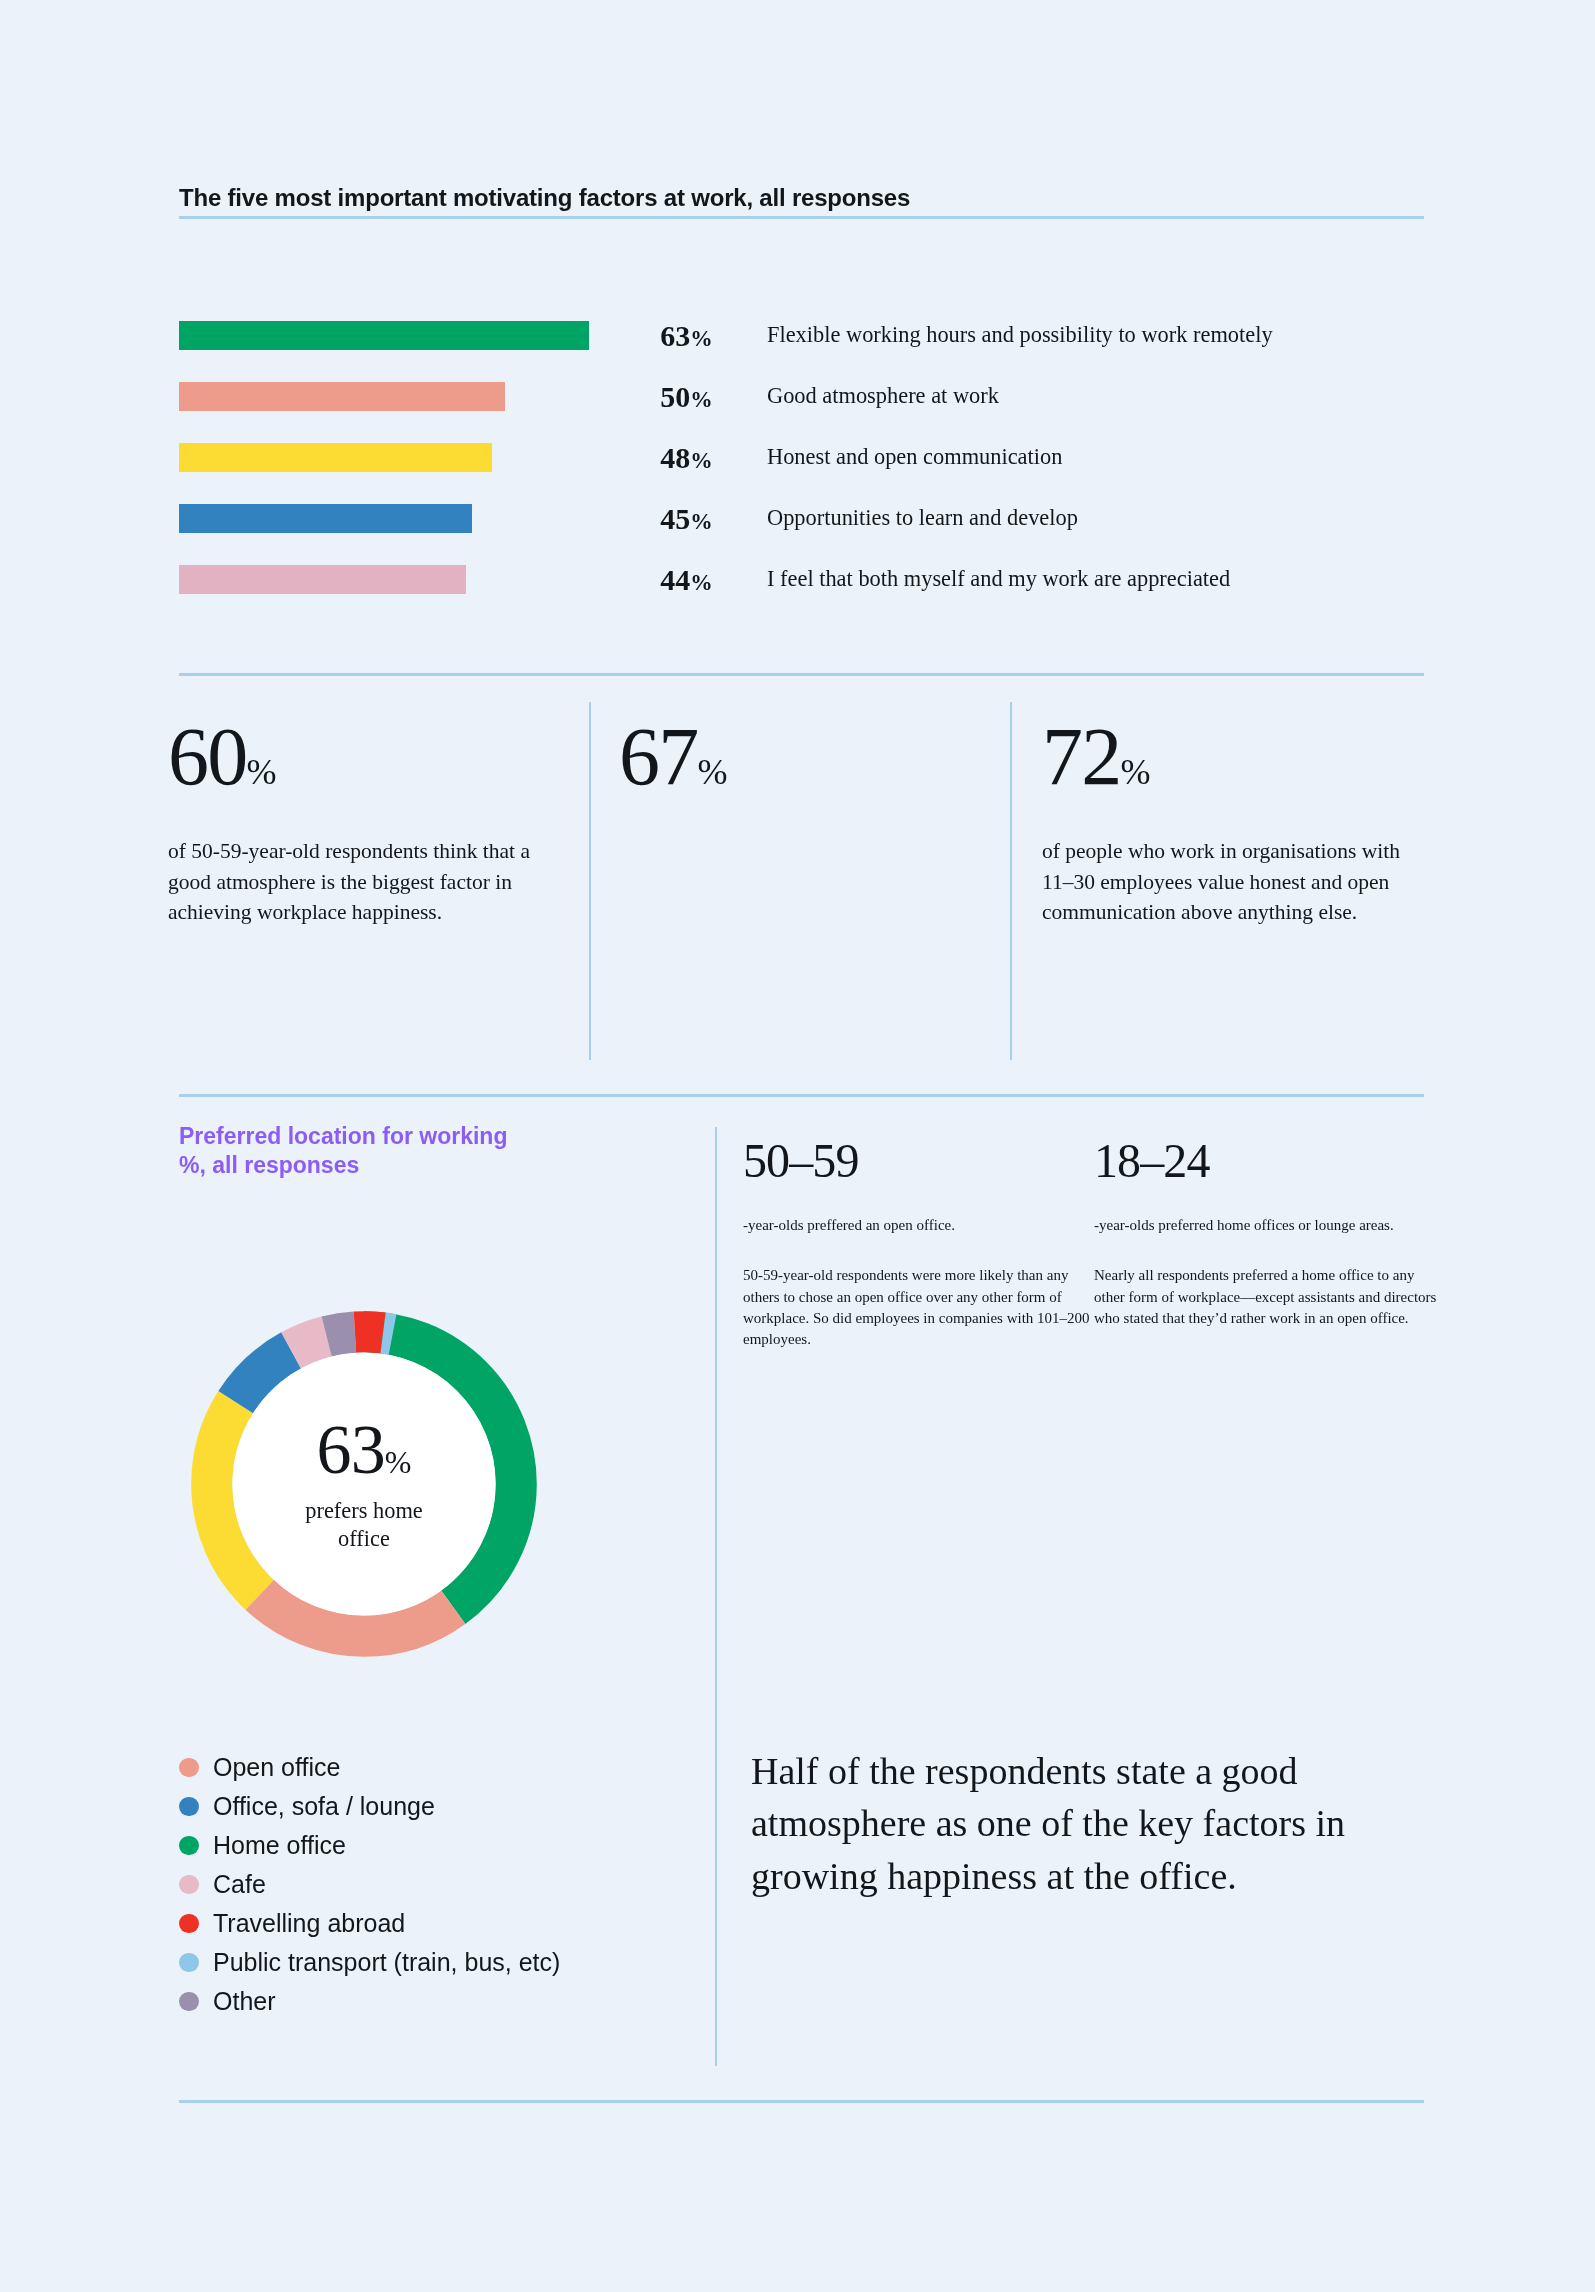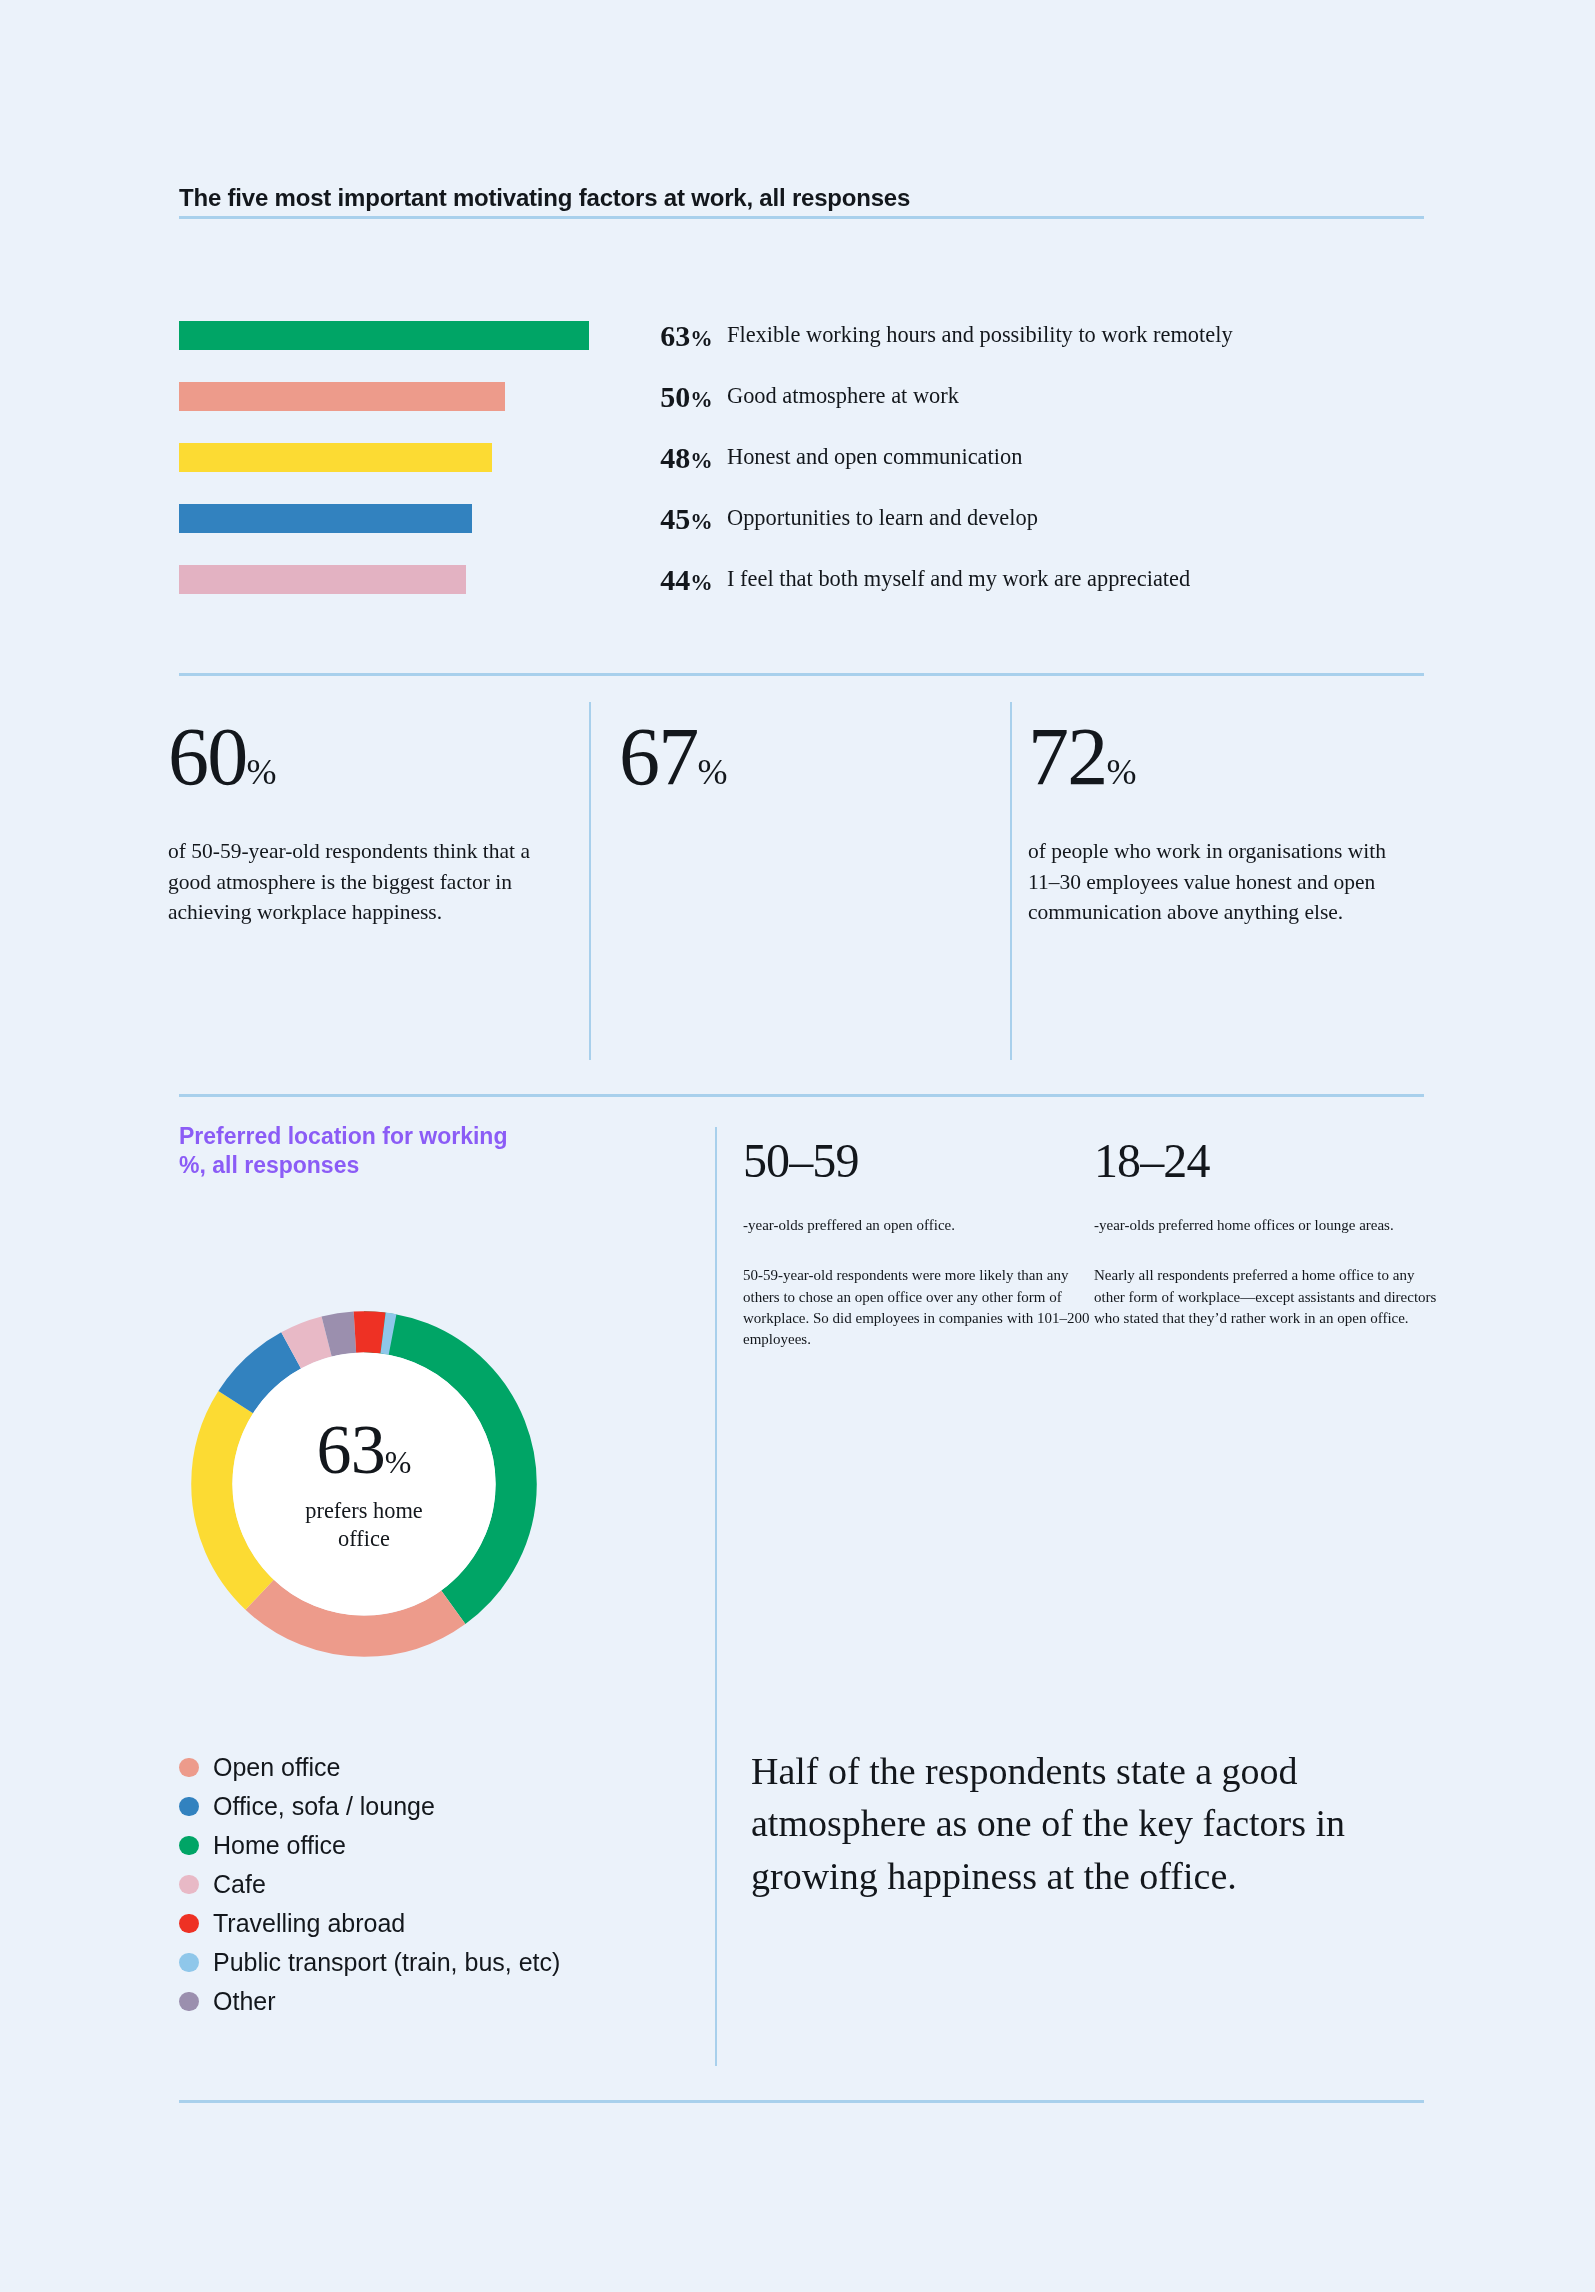--- a/index.html
+++ b/index.html
@@ -89,20 +89,21 @@
   }
   .bar-value .pct {
     font-size: 22.4px;
     font-weight: 700;
   }
   .bar-label {
     font-family: "Liberation Serif", serif;
     font-size: 22.4px;
     white-space: nowrap;
     line-height: 1;
+    margin-left: 40px;
   }
 
   .rule-after-bars {
     position: absolute;
     left: 179px;
     top: 673px;
     width: 1245px;
   }
 
   
@@ -113,21 +114,21 @@
     width: 1263px;
     display: flex;
   }
   .stat {
     position: relative;
     box-sizing: border-box;
     padding: 0 30px 0 0;
   }
   .stat.s1 { width: 421px; }
   .stat.s2 { width: 421px; padding-left: 30px; }
-  .stat.s3 { width: 421px; padding-left: 18px; }
+  .stat.s3 { width: 421px; padding-left: 32px; }
   .stat.s2::before, .stat.s3::before {
     content: "";
     position: absolute;
     left: 0; top: -14.3px;
     width: 1.8px;
     height: 358px;
     background: #A8D0EC;
   }
   .stat-number {
     font-family: "Liberation Serif", serif;

